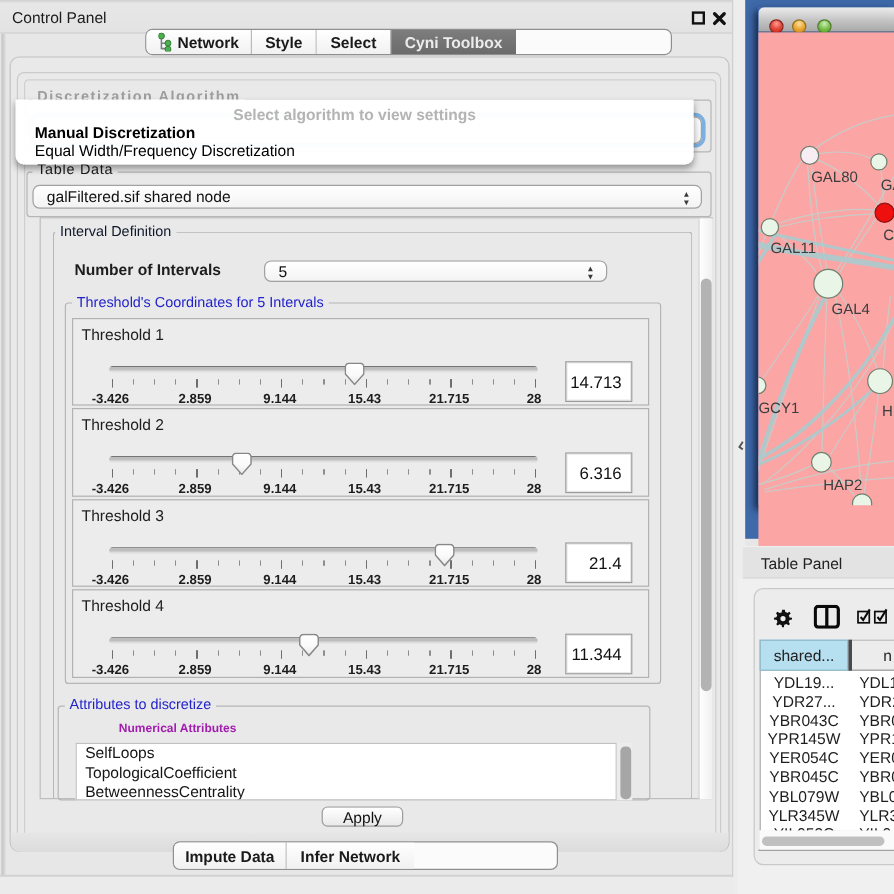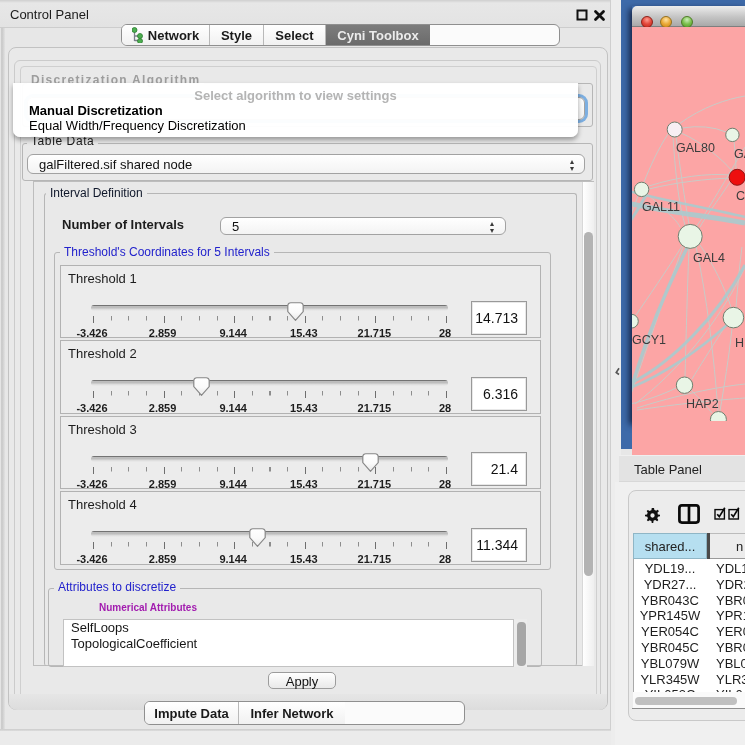--- a/index.html
+++ b/index.html
@@ -233,20 +233,21 @@
     <div class="slab" style="left:384px; top:61px;">28</div>
     <div class="vfield" style="top:35.5px;">11.344</div>
   </div>
 
   <div class="abs grp" style="left:48px; top:588px; width:494px; height:79px;"></div>
   <div class="grplab" style="left:54px; top:581px; color:#2222cc;">Attributes to discretize</div>
   <div class="abs" style="left:56px; top:602px; font-size:10px; font-weight:bold; color:#a21caf;margin-left:43px;">Numerical Attributes</div>
   <div id="numlist" class="abs">
     <div>SelfLoops</div>
     <div>TopologicalCoefficient</div>
+    <div>BetweennessCentrality</div>
   </div>
   <div id="listsb" class="abs"></div>
   <div id="listthumb" class="abs"></div>
 
   <div id="apply" class="abs">Apply</div>
 
   <div id="bottabs" class="abs seg">
     <div class="s" style="width:94px">Impute Data</div>
     <div class="s" style="width:106px">Infer Network</div>
   </div>

